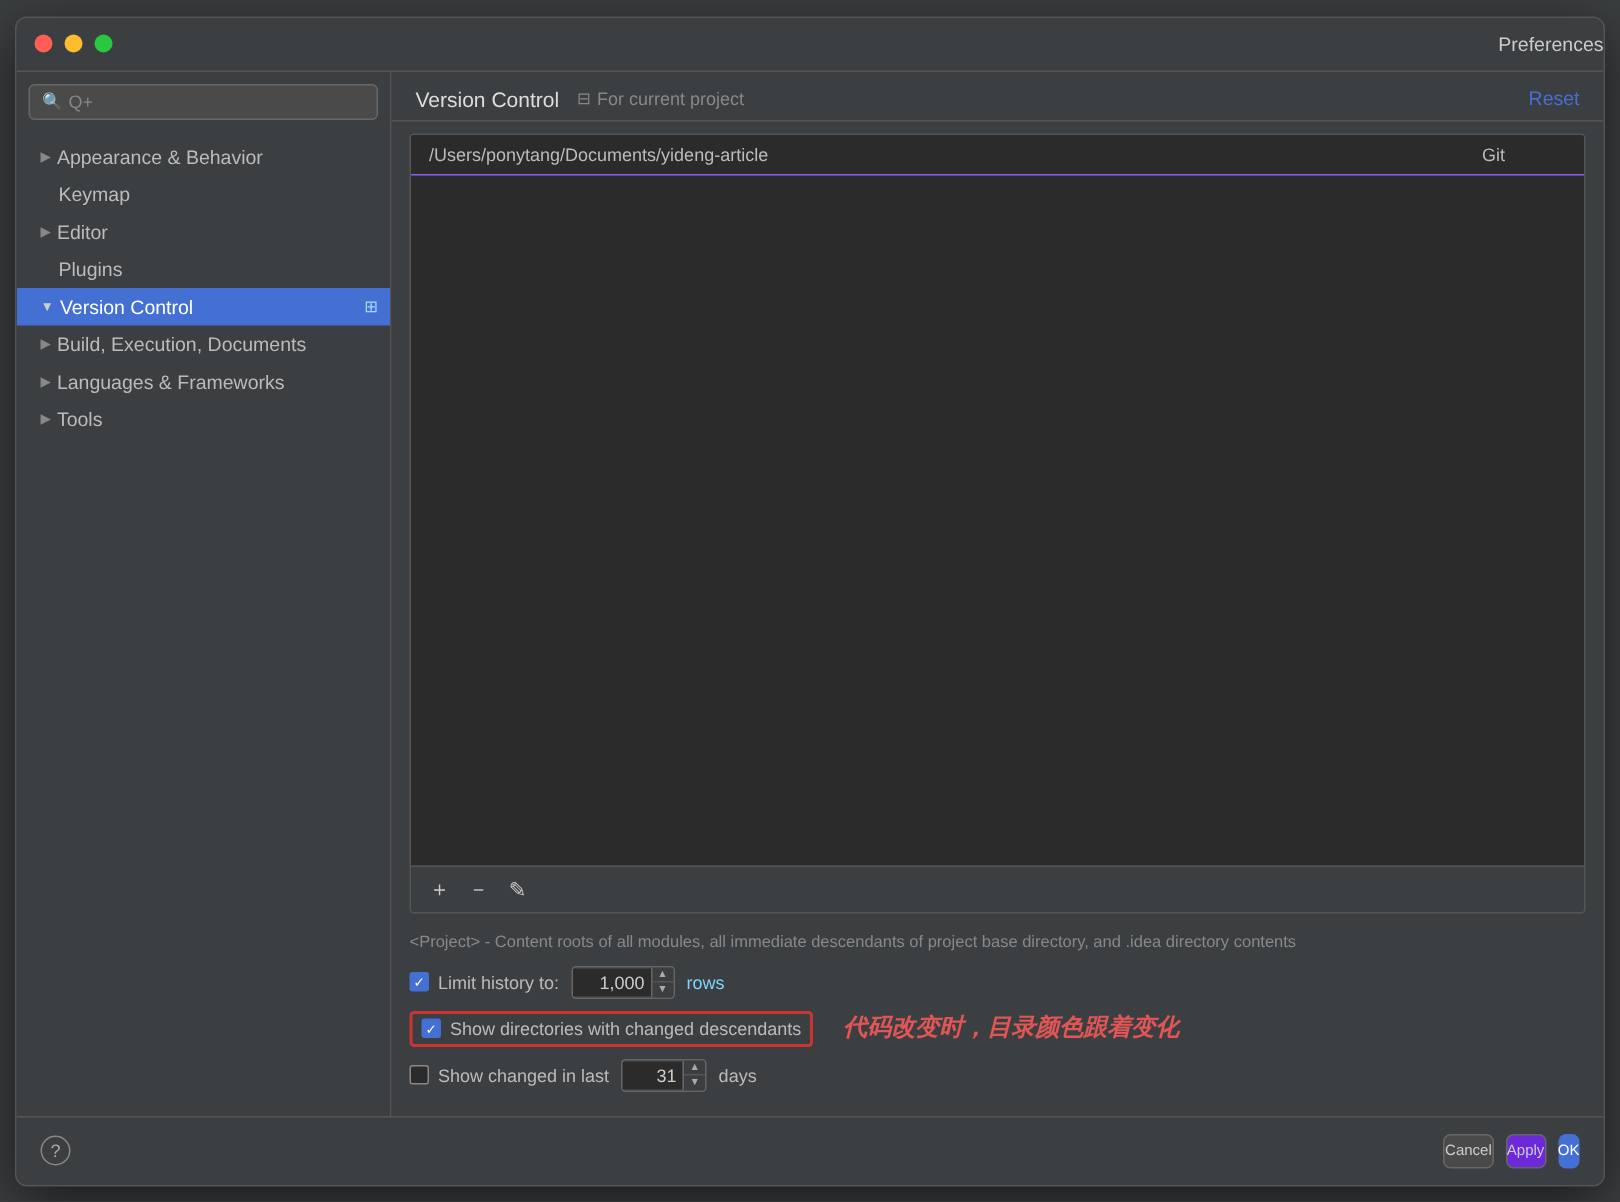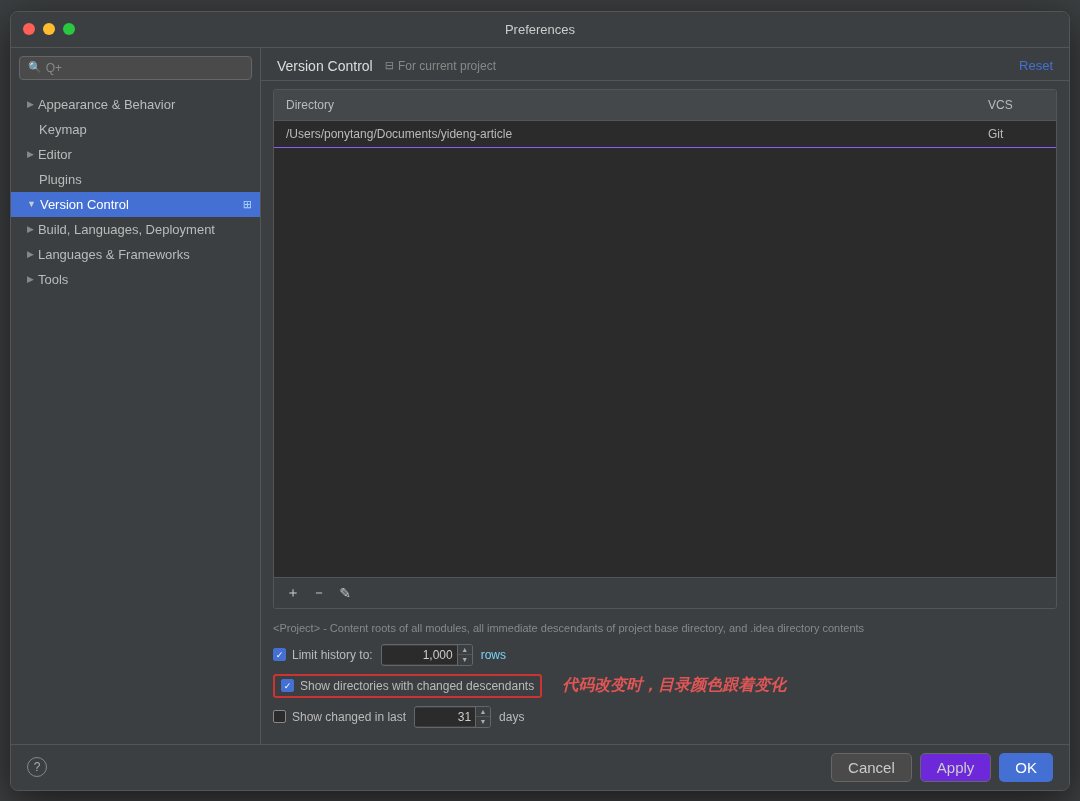--- a/index.html
+++ b/index.html
@@ -22,21 +22,21 @@
       display: flex;
       flex-direction: column;
       box-shadow: 0 10px 40px rgba(0,0,0,0.6);
       border: 1px solid #555;
     }
     .title-bar {
       background: #3c3f41;
       height: 36px;
       display: flex;
       align-items: center;
-      justify-content: center;
+      justify-content: flex-end;
       position: relative;
       border-bottom: 1px solid #555;
       flex-shrink: 0;
     }
     .title-bar-buttons {
       position: absolute;
       left: 12px;
       display: flex;
       gap: 8px;
     }
@@ -285,21 +285,21 @@
       align-items: center;
       border: 1px solid #666;
       border-radius: 3px;
       overflow: hidden;
     }
     .spinbox-input {
       background: #2b2b2b;
       border: none;
       color: #ccc;
       font-size: 12px;
-      width: 75px;
+      width: 52px;
       padding: 2px 4px;
       text-align: right;
       outline: none;
     }
     .spinbox-arrows {
       display: flex;
       flex-direction: column;
       background: #3c3f41;
       border-left: 1px solid #666;
     }
@@ -349,23 +349,23 @@
       justify-content: center;
       font-size: 12px;
       cursor: pointer;
       background: none;
     }
     .bottom-right {
       display: flex;
       gap: 8px;
     }
     .btn-cancel, .btn-apply, .btn-ok {
-      padding: 5px 16px;
+      padding: 5px 0;
       border-radius: 5px;
-      font-size: 15px;
+      font-size: 10px;
       cursor: pointer;
       border: none;
     }
     .btn-cancel {
       background: #4a4a4a;
       color: #ccc;
       border: 1px solid #666;
     }
     .btn-apply {
       background: #6d28d9;
@@ -419,21 +419,21 @@
         </div>
 
         <div class="sidebar-item active">
           <span class="chevron">▼</span>
           <span>Version Control</span>
           <span style="margin-left:auto; font-size:11px; color:#aad4ff;">⊞</span>
         </div>
 
         <div class="sidebar-item">
           <span class="chevron">▶</span>
-          <span>Build, Languages, Deployment</span>
+          <span>Build, Execution, Documents</span>
         </div>
 
         <div class="sidebar-item">
           <span class="chevron">▶</span>
           <span>Languages &amp; Frameworks</span>
         </div>
 
         <div class="sidebar-item">
           <span class="chevron">▶</span>
           <span>Tools</span>
@@ -447,24 +447,20 @@
           <span class="main-title">Version Control</span>
           <span class="for-project">
             <span style="font-size:11px;">⊟</span>
             <span>For current project</span>
           </span>
         </div>
         <button class="reset-btn">Reset</button>
       </div>
 
       <div class="table-area">
-        <div class="table-header">
-          <div class="th-directory">Directory</div>
-          <div class="th-vcs">VCS</div>
-        </div>
         <div class="table-body">
           <div class="table-row">
             <div class="td-directory">/Users/ponytang/Documents/yideng-article</div>
             <div class="td-vcs">Git</div>
           </div>
         </div>
 
         <div class="toolbar-row">
           <button class="toolbar-btn">＋</button>
           <button class="toolbar-btn">－</button>
@@ -499,21 +495,21 @@
           </div>
           <span class="annotation-text">代码改变时，目录颜色跟着变化</span>
         </div>
 
         <div class="option-row">
           <label class="checkbox-label">
             <div class="checkbox"></div>
             <span>Show changed in last</span>
           </label>
           <div class="spinbox-container">
-            <input class="spinbox-input" type="text" value="31" style="width: 60px;">
+            <input class="spinbox-input" type="text" value="31" style="width: 40px;">
             <div class="spinbox-arrows">
               <button class="spin-up">▲</button>
               <button class="spin-down">▼</button>
             </div>
           </div>
           <span style="color:#bbb; font-size:12px;">days</span>
         </div>
       </div>
     </div>
   </div>

